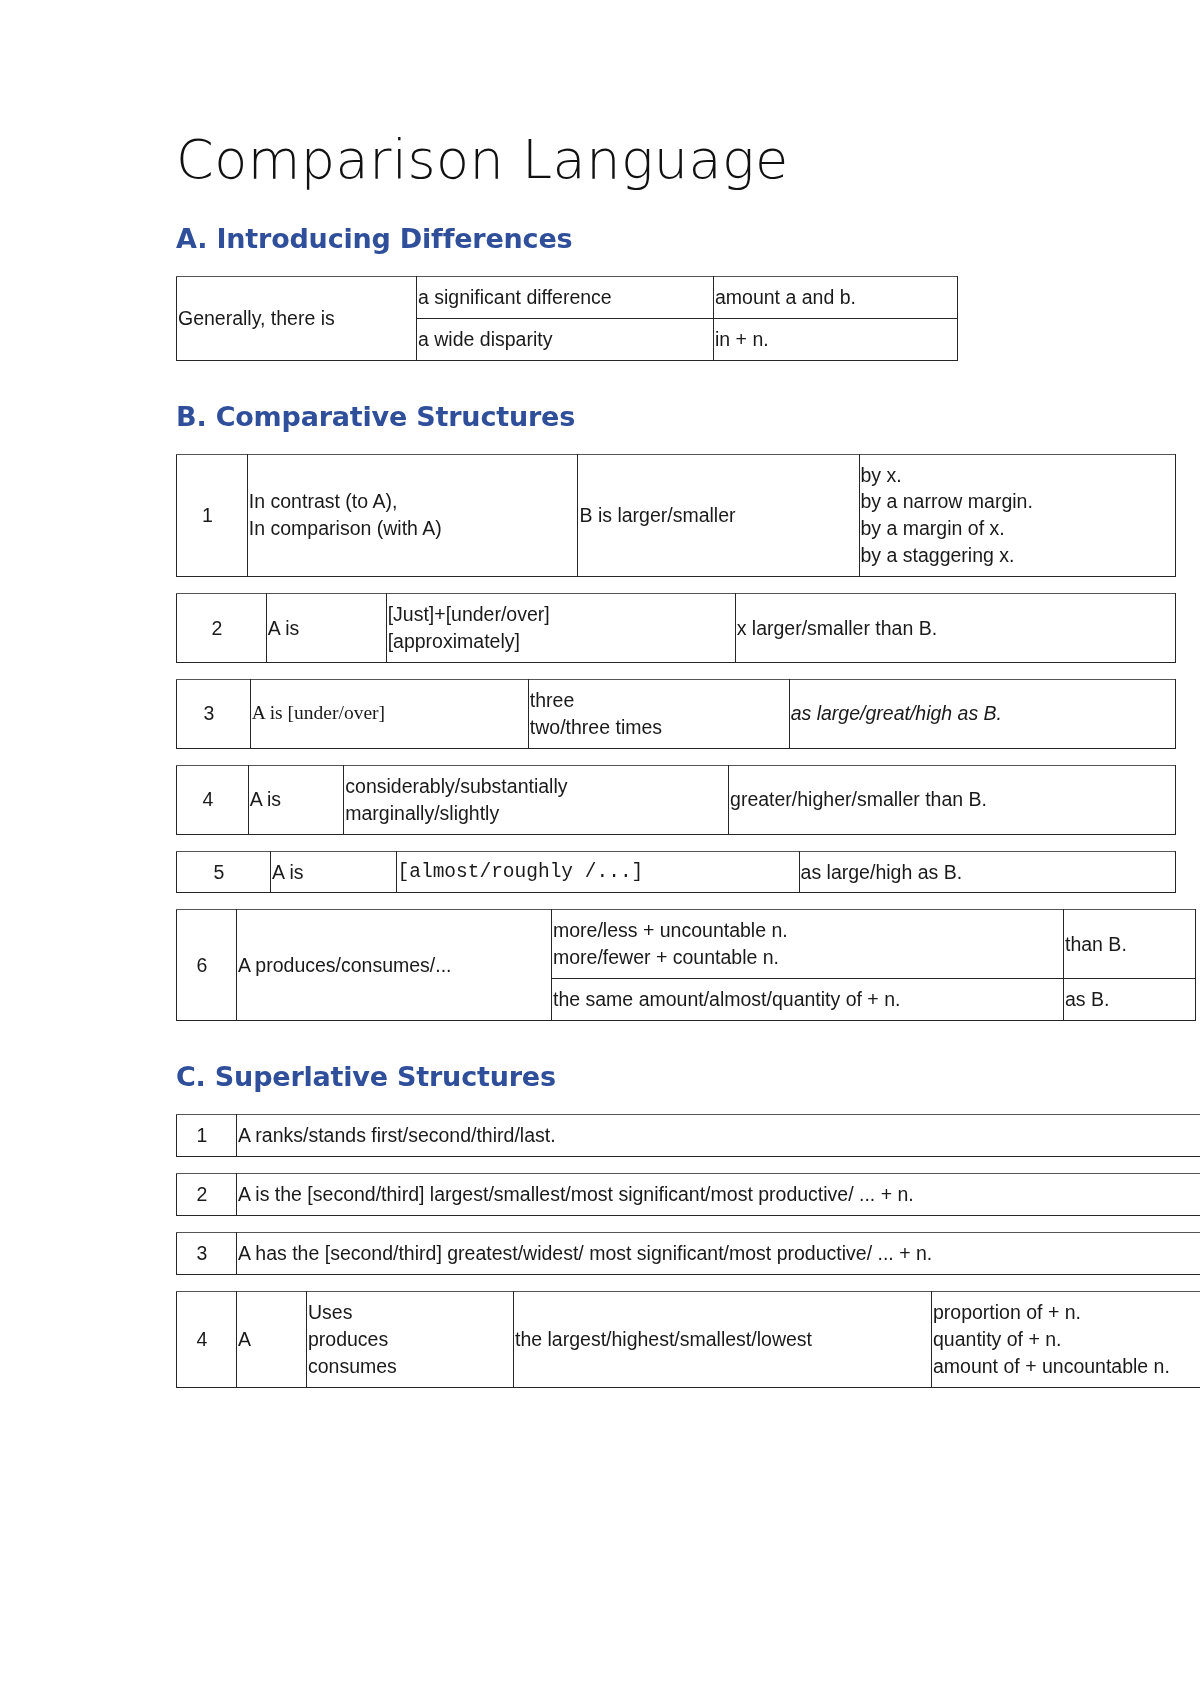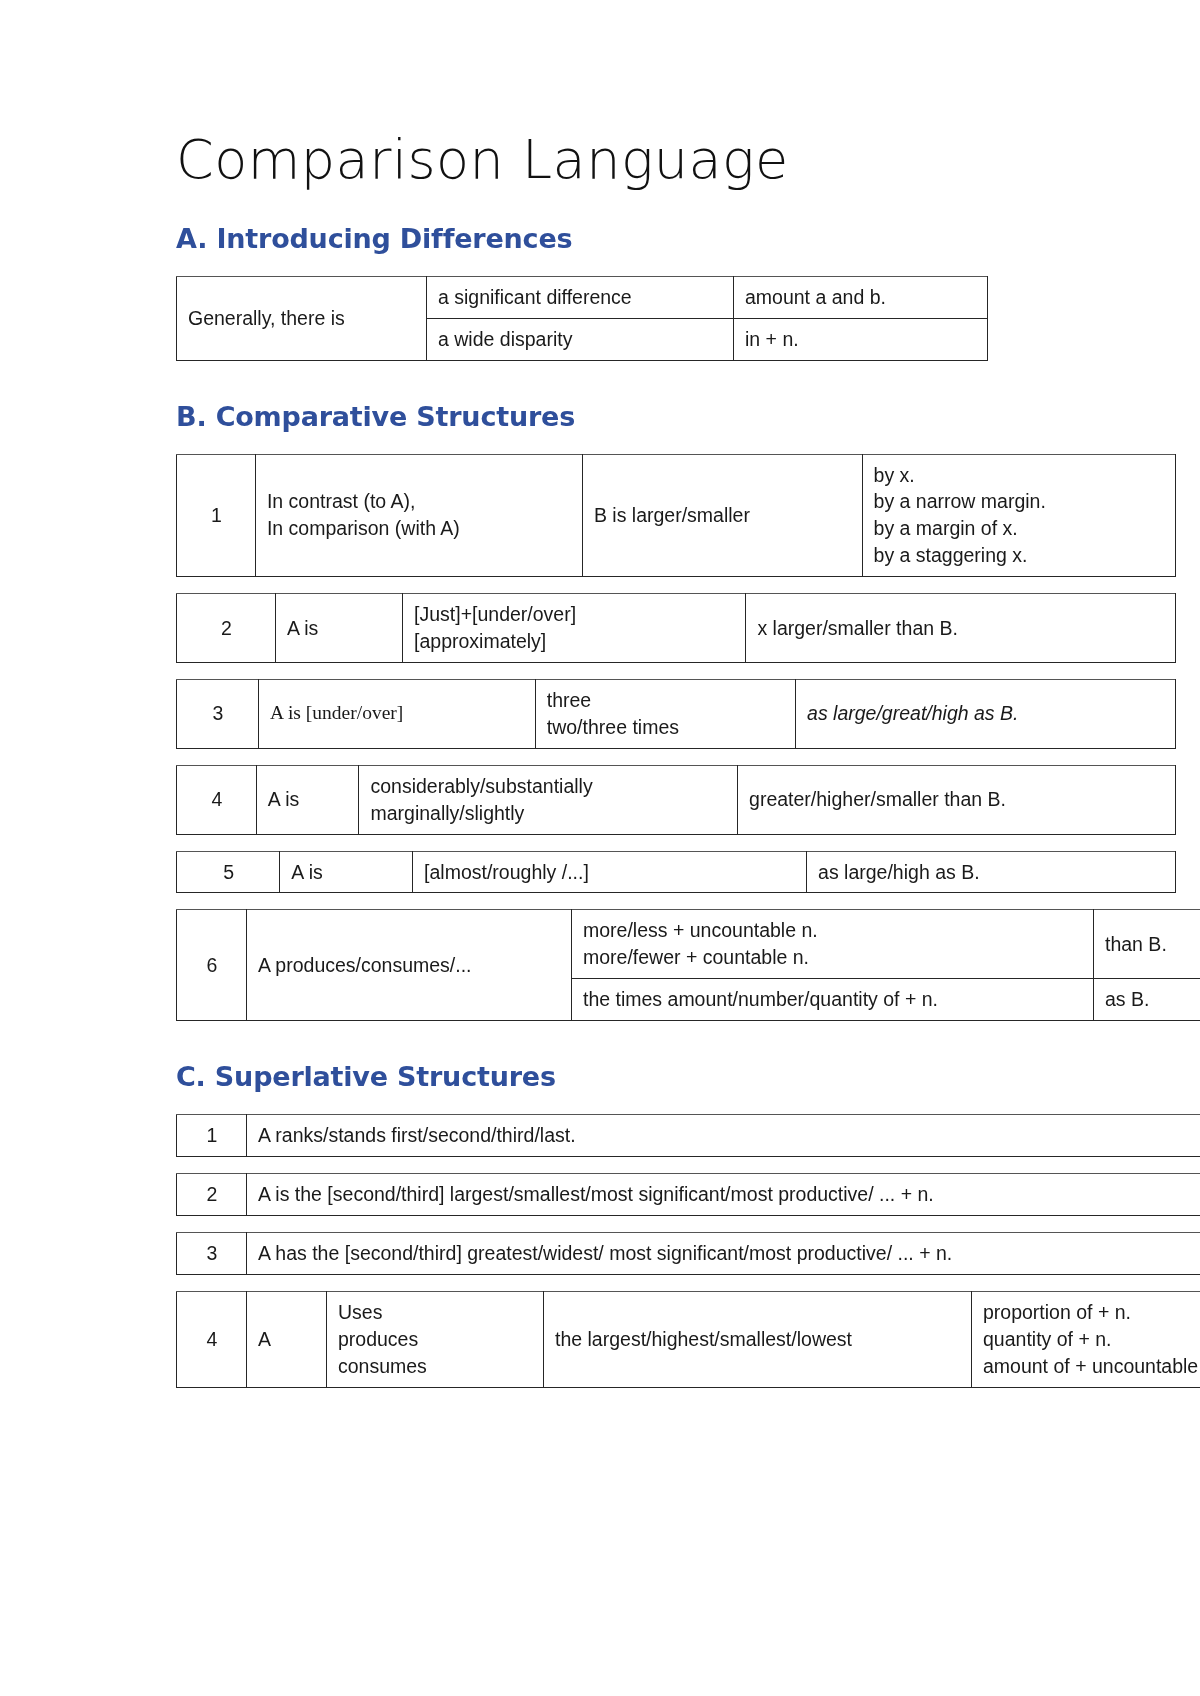--- a/index.html
+++ b/index.html
@@ -52,21 +52,21 @@
   table.grammar {
     border-collapse: collapse;
     table-layout: fixed;
     font-size: 19.5px;
     line-height: 1.38;
     color: #1a1a1a;
     margin-bottom: 16px;
   }
   table.grammar td {
     border: 1px solid #262626;
-    padding: 7px 10px 7px 11px;
+    padding: 7px 10px 7px 1px;
     vertical-align: middle;
     white-space: nowrap;
     margin-left: 40px;
   }
   td.idx {
     text-align: center;
     padding-left: 4px;
     padding-right: 4px;
     border-left: none;
     border-right: 1px solid #262626;
@@ -94,21 +94,21 @@
 
   .r3 .c1 { width: 214px; font-family: Liberation Serif, serif; }
   .r3 .c2 { width: 200px; }
   .r3 .c3 { width: 302px; font-style: italic; }
 
   .r4 .c1 { width: 68px; }
   .r4 .c2 { width: 310px; }
   .r4 .c3 { width: 362px; }
 
   .r5 .c1 { width: 68px; }
-  .r5 .c2 { width: 245px; }
+  .r5 .c2 { width: 245px; font-family: Liberation Mono, monospace; }
   .r5 .c3 { width: 228px; }
 
   .r6 .c1 { width: 303px; }
   .r6 .c2 { width: 500px; }
   .r6 .c3 { width: 120px; }
 
   
   .tbl-c { width: 1020px; }
   .c-idx { width: 48px; }
   .tbl-c td.wide { width: 970px; }
@@ -223,21 +223,21 @@
         <tr class="topline">
           <td class="idx b-idx" rowspan="2">6</td>
           <td class="c1" rowspan="2">A produces/consumes/...</td>
           <td class="c2 stack">
             <div>more/less + uncountable n.</div>
             <div>more/fewer + countable n.</div>
           </td>
           <td class="c3">than B.</td>
         </tr>
         <tr>
-          <td class="c2">the times amount/number/quantity of + n.</td>
+          <td class="c2">the same amount/almost/quantity of + n.</td>
           <td class="c3">as B.</td>
         </tr>
       </tbody>
     </table>
 
     <h2 class="section-heading gap-top">C. Superlative Structures</h2>
 
     <table class="grammar tbl-c row-wrap">
       <tbody>
         <tr class="topline">

